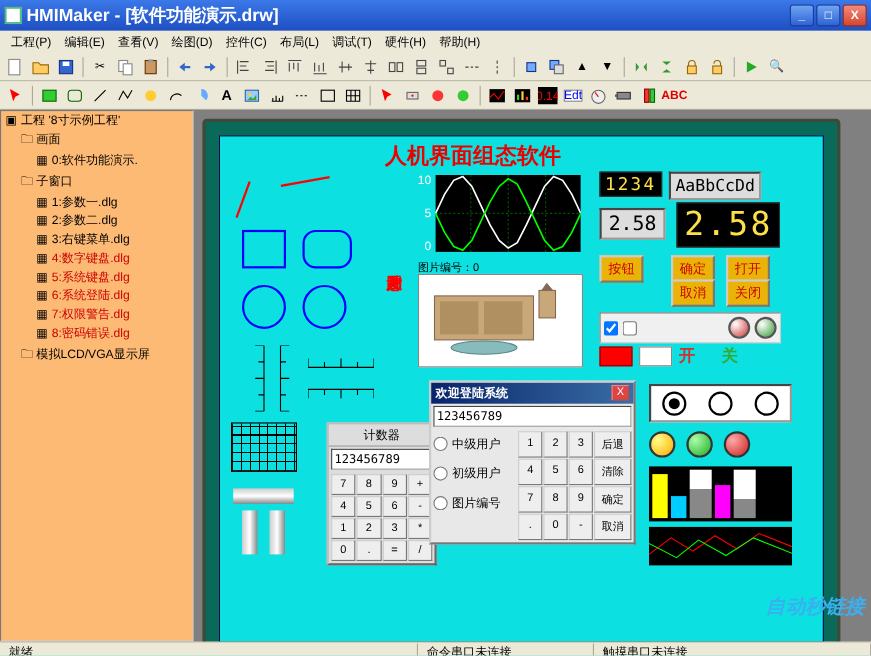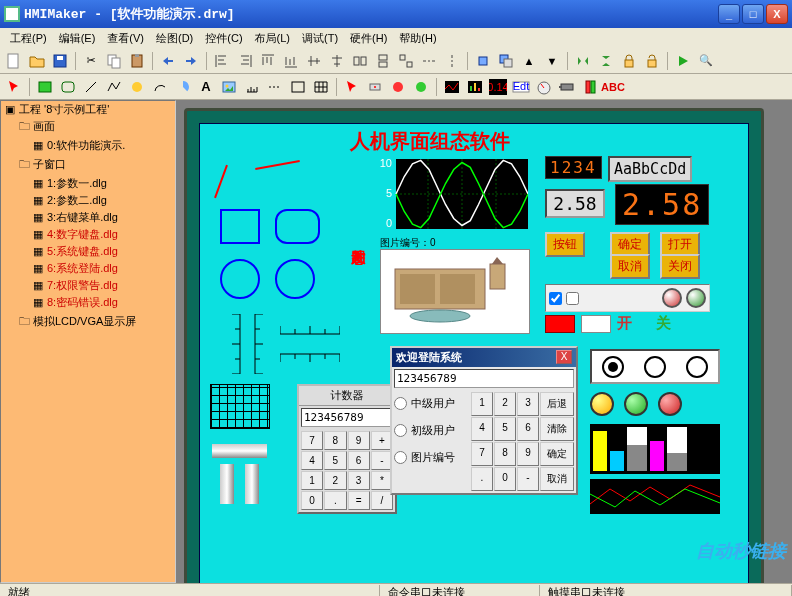--- a/index.html
+++ b/index.html
@@ -1,21 +1,21 @@
 <!DOCTYPE html>
 <html><head>
 <meta charset="utf-8">
 <style>
 * { margin: 0; padding: 0; box-sizing: border-box; font-family: "Microsoft YaHei", Tahoma, sans-serif; font-size: 11px; }
 body { width: 792px; height: 596px; background: #ece9d8; overflow: hidden; }
 
 
 .titlebar { height: 28px; background: linear-gradient(to bottom, #3b78e8, #1e4fc2); display: flex; align-items: center; padding: 0 4px; color: white; }
 .titlebar .appicon { width: 16px; height: 16px; margin-right: 4px; }
-.titlebar .title { flex: 1; font-weight: bold; font-size: 13px; font-family: Liberation Mono, monospace; }
+.titlebar .title { flex: 1; font-weight: bold; font-size: 16px; }
 .titlebar .winbtns { display: flex; gap: 2px; }
 .titlebar .wb { width: 22px; height: 20px; border-radius: 3px; display: flex; align-items: center; justify-content: center; cursor: pointer; font-weight: bold; color: white; }
 .titlebar .wb.min, .titlebar .wb.max { background: linear-gradient(to bottom, #6fa6f2, #2f62d5); border: 1px solid #1a3f9a; }
 .titlebar .wb.close { background: linear-gradient(to bottom, #f28b7c, #d8452d); border: 1px solid #a22c18; }
 
 
 .menubar { height: 20px; display: flex; align-items: center; padding: 0 4px; background: #ece9d8; }
 .menubar .menuitem { padding: 2px 6px; cursor: pointer; }
 
 
@@ -34,21 +34,21 @@
 .tree .node.red { color: #c00; }
 
 .canvas-wrap { flex: 1; background: #808080; display: flex; align-items: flex-start; justify-content: flex-start; padding: 8px; position: relative; overflow: hidden; }
 .device { width: 580px; height: 547px; background: #0a6a5a; border: 3px solid #3f4a3a; border-radius: 4px; padding: 12px; position: relative; }
 .screen { width: 100%; height: 100%; background: #0ce0e0; position: relative; border: 1px solid #004; }
 
 
 .pos { position: absolute; }
 .redh { color: #e00; font-size: 20px; font-weight: bold; }
 .lcd { background: #ddd; border: 2px inset #999; font-family: monospace; text-align: center; padding: 2px 4px; }
-.seg { background: #000; color: #f97316; font-family: monospace; font-size: 22px; padding: 2px 6px; border: 1px solid #333; letter-spacing: 2px; }
+.seg { background: #000; color: #fde047; font-family: monospace; font-size: 22px; padding: 2px 6px; border: 1px solid #333; letter-spacing: 2px; }
 .btn3d { background: #eab308; border: 2px outset #ccc; padding: 2px 6px; cursor: pointer; font-size: 12px; }
 .btn3d.red { color: #c00; }
 .lamp-big { width: 24px; height: 24px; border-radius: 50%; border: 2px solid #333; }
 
 
 .calc { width: 100px; background: #ddd; border: 2px outset #bbb; }
 .calc .hdr { background: #ddd; text-align: center; padding: 2px; border-bottom: 1px solid #999; }
 .calc .disp { background: white; border: 1px inset #999; margin: 2px; padding: 2px; font-family: monospace; }
 .calc .keys { display: grid; grid-template-columns: repeat(4, 1fr); gap: 1px; padding: 2px; }
 .calc .key { background: #eee; border: 1px outset #ccc; text-align: center; padding: 3px 0; cursor: pointer; font-size: 10px; }

